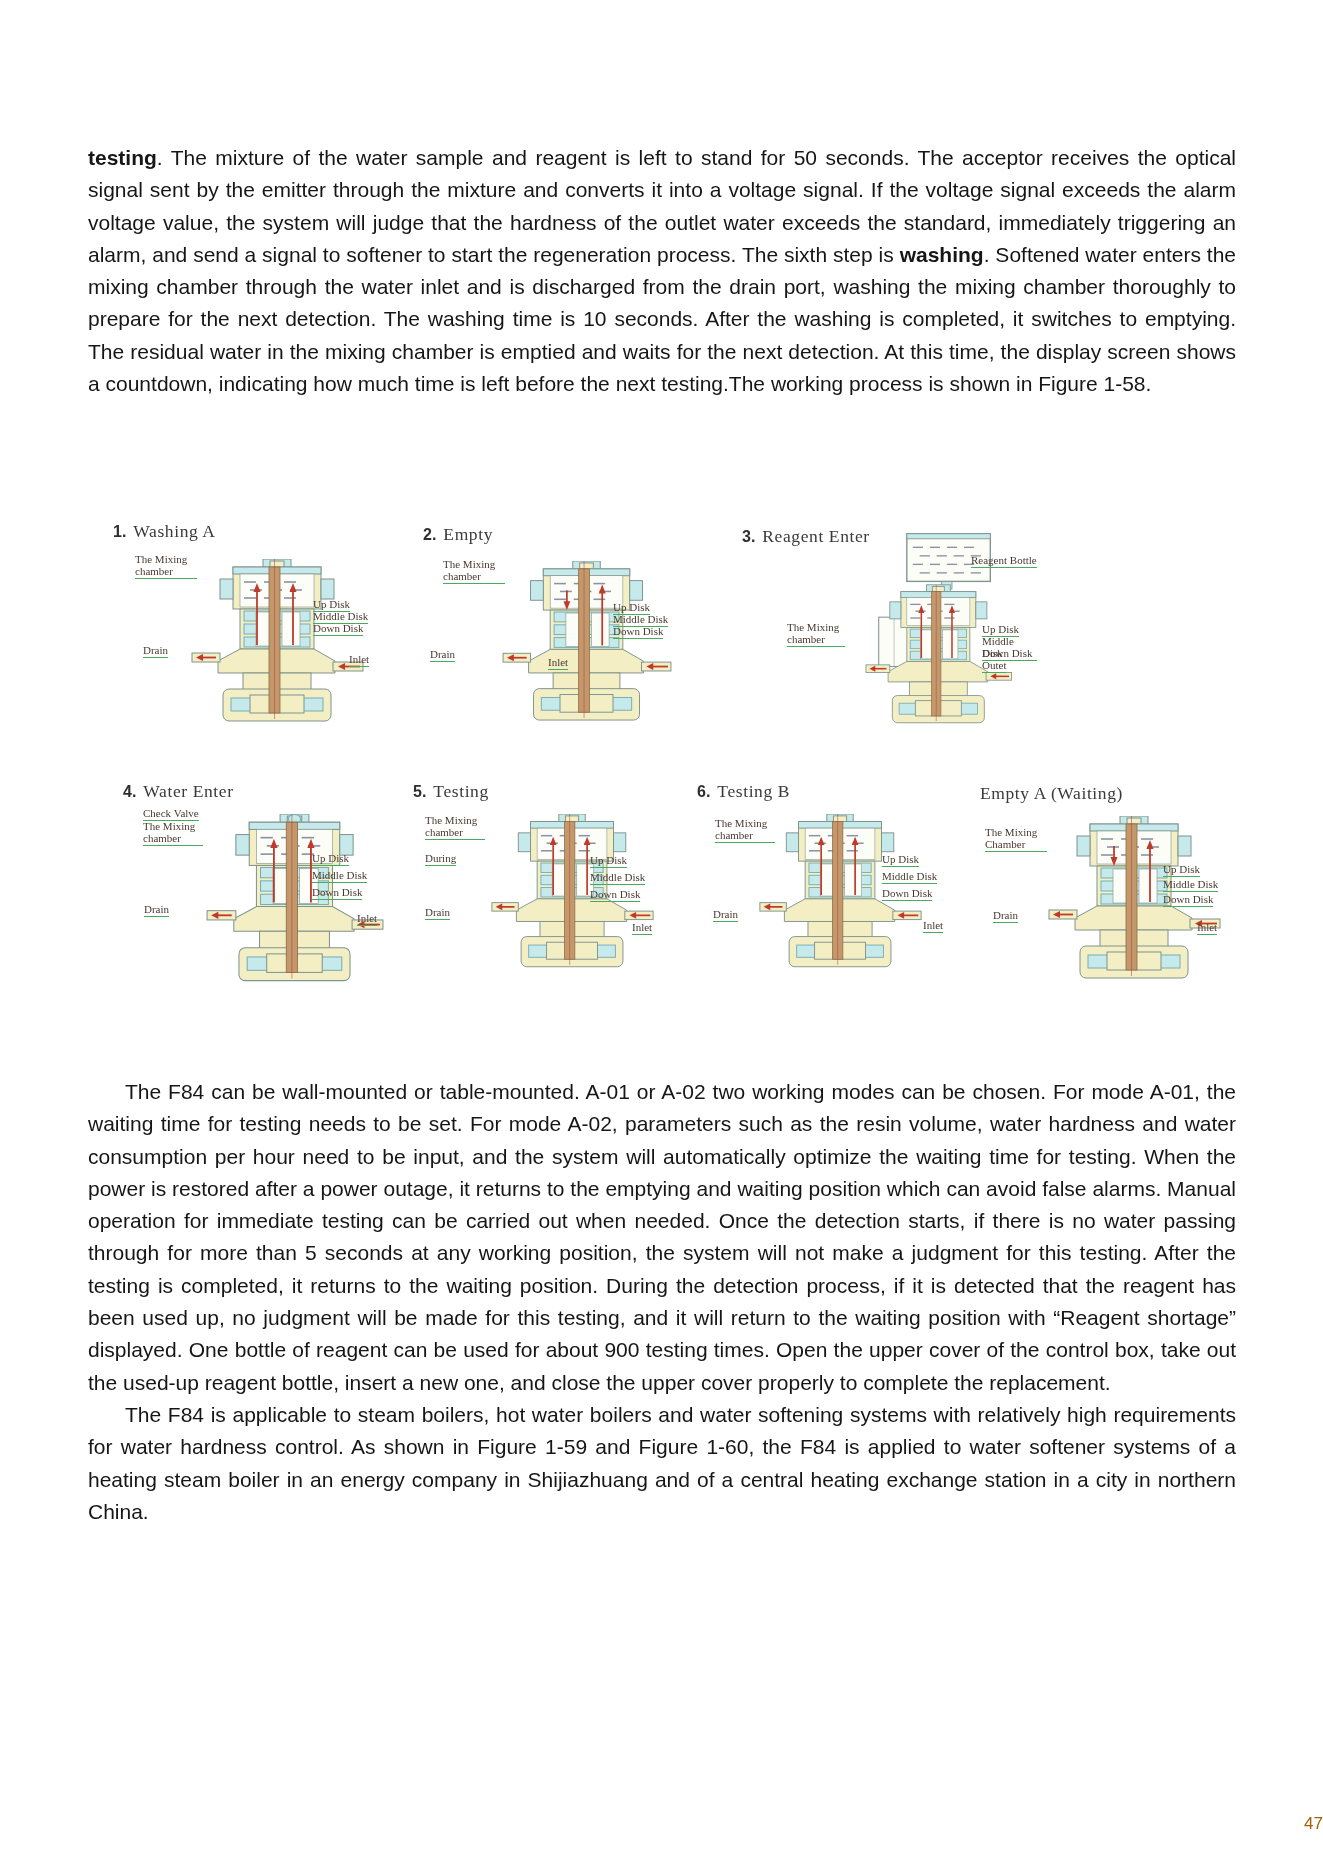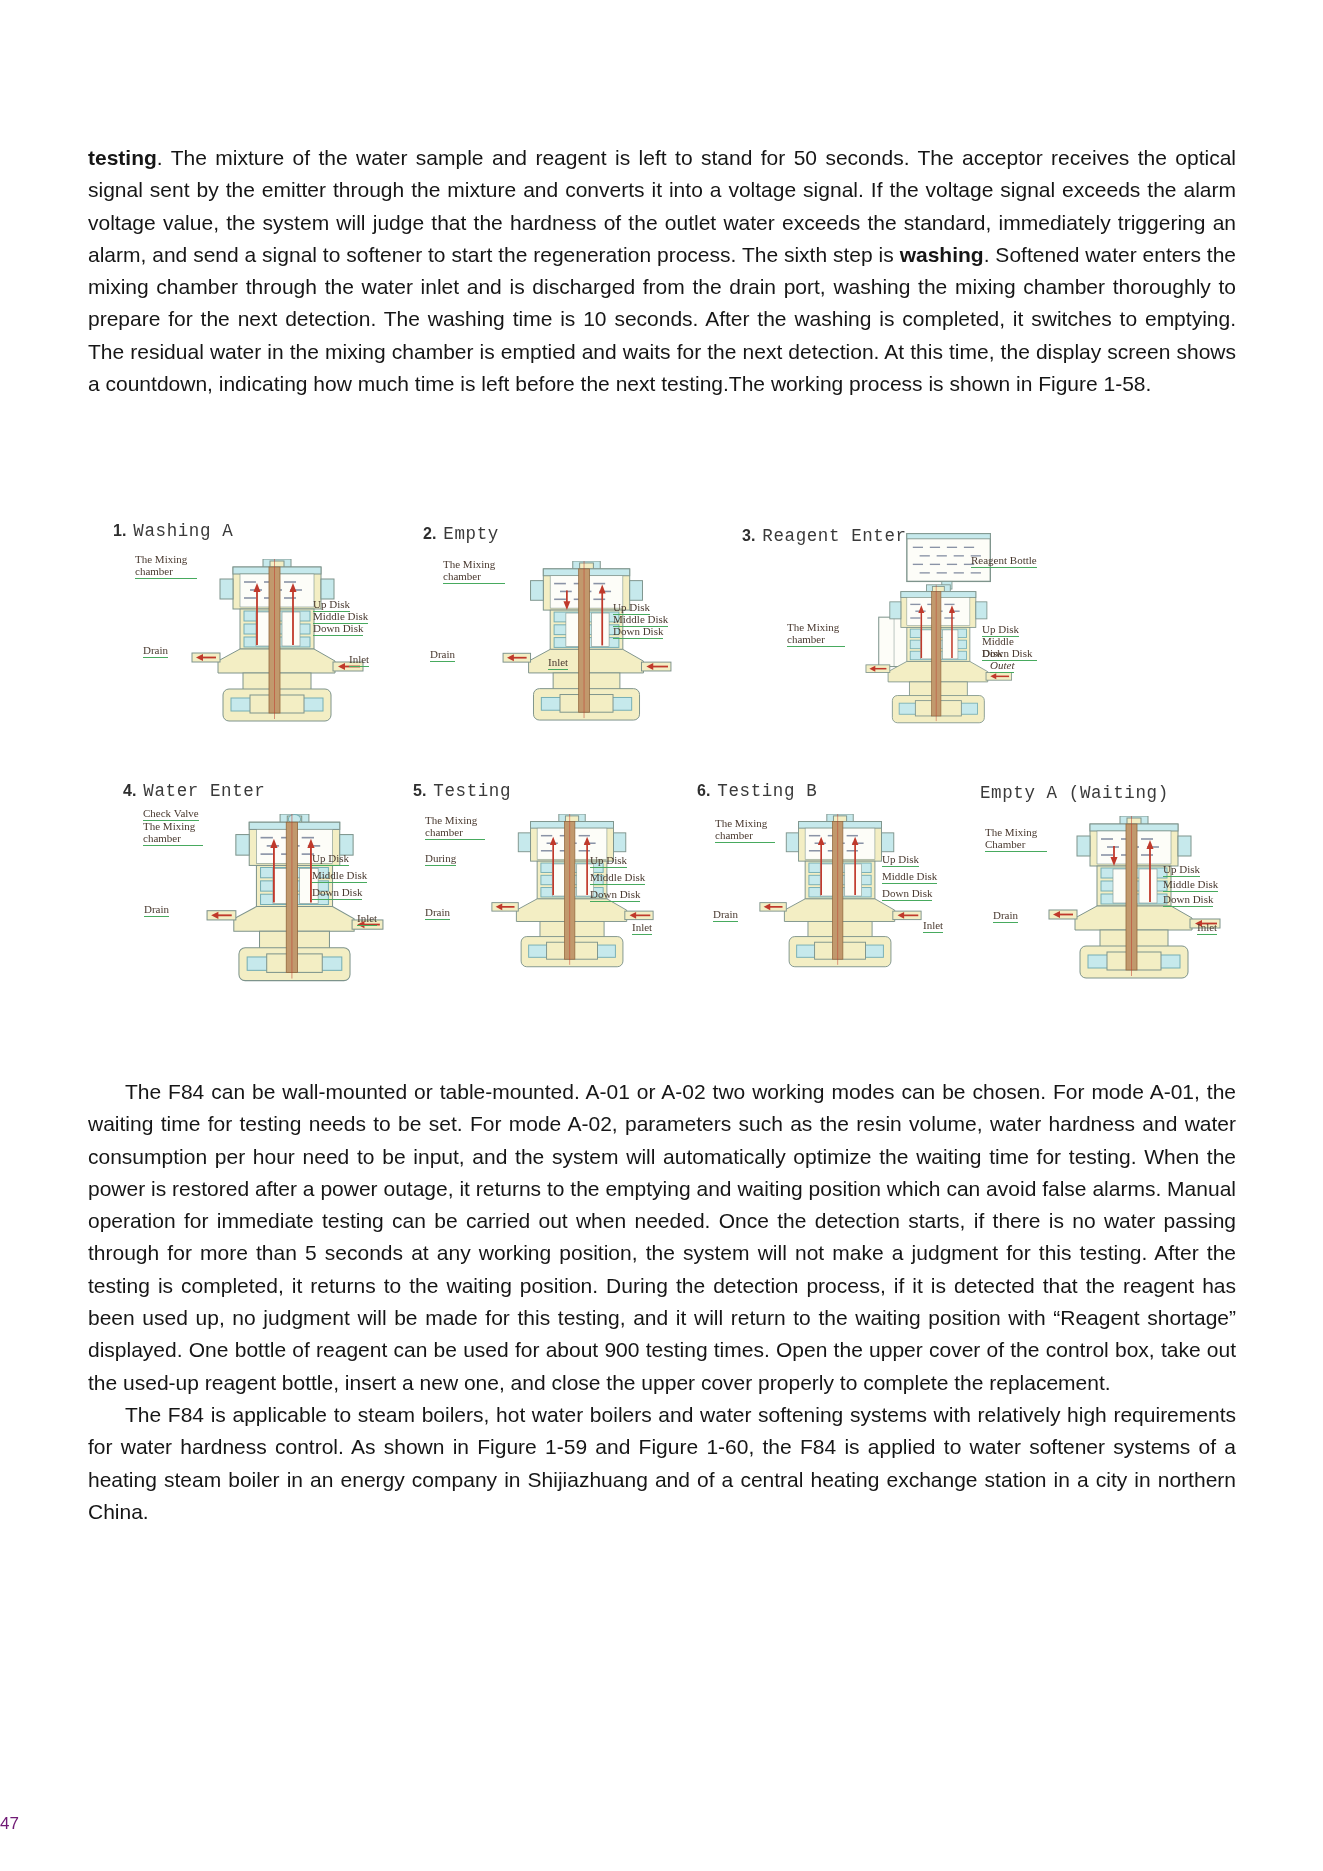--- a/index.html
+++ b/index.html
@@ -8,26 +8,26 @@
         font-family:"Liberation Sans",sans-serif;color:#161616;overflow:hidden}
   .bodytext{position:absolute;left:88px;width:1148px;font-size:21px;line-height:32.3px;text-align:justify}
   #p1{top:126px}
   #pblock{top:1060px}
   #pblock p{text-indent:37px}
   .caption{position:absolute;top:1032px;left:0;width:1180px;text-align:center;font-size:19.5px;color:#1b1b1b}
   .figure{position:absolute;top:500px;left:0;width:1323px;height:532px}
   .panel{position:absolute}
   .panel-h{position:absolute;top:0;white-space:nowrap;color:#2e2e2e}
   .panel-h .pnum{font-family:"Liberation Sans",sans-serif;font-weight:bold;font-size:16px;margin-right:7px}
-  .panel-h .ptitle{font-family:Liberation Mono, monospace;font-size:17.5px;letter-spacing:.6px;color:#3a3a3a}
+  .panel-h .ptitle{font-family:Liberation Serif, serif;font-size:17.5px;letter-spacing:.6px;color:#3a3a3a}
   .psvg{position:absolute}
   .psvg svg{display:block;width:100%;height:100%}
   .lbl{position:absolute;font-family:"Liberation Serif",serif;font-size:11px;line-height:12px;
        color:#4a3a30;border-bottom:1.4px solid #47aa5e;padding-bottom:1px}
-  .pageno{position:absolute;top:1798px;left:0;width:1323px;text-align:left;font-size:17px;color:#701a75}
+  .pageno{position:absolute;top:1798px;left:0;width:1323px;text-align:right;font-size:17px;color:#a16207}
 </style>
 </head>
 <body>
 
 <div class="page">
   <p class="bodytext" id="p1"><b>testing</b><span>. The mixture of the water sample and reagent is left to stand for 50 seconds. The acceptor receives the optical signal sent by the emitter through the mixture and converts it into a voltage signal. If the voltage signal exceeds the alarm voltage value, the system will judge that the hardness of the outlet water exceeds the standard, immediately triggering an alarm, and send a signal to softener to start the regeneration process. The sixth step is </span><b>washing</b><span>. Softened water enters the mixing chamber through the water inlet and is discharged from the drain port, washing the mixing chamber thoroughly to prepare for the next detection. The washing time is 10 seconds. After the washing is completed, it switches to emptying. The residual water in the mixing chamber is emptied and waits for the next detection. At this time, the display screen shows a countdown, indicating how much time is left before the next testing.The working process is shown in Figure 1-58.</span></p>
 
   <div class="figure" id="figure">
       <div class="panel" style="left: 110px; top: 5px; width: 260px; height: 205px;">
         <div class="panel-h" style="left: 3px;"><span class="pnum">1.</span><span class="ptitle">Washing A</span></div>
@@ -202,21 +202,21 @@
               <line x1="26" y1="98.5" x2="12" y2="98.5" stroke="#c0392b" stroke-width="1.8"></line>
               <polygon points="13,95 13,102 6,98.5" fill="#c0392b"></polygon>
             </g>
     </svg>
         </div>
         <div class="lbl" style="left: 229px; top: 28px;">Reagent Bottle</div>
         <div class="lbl" style="left: 45px; top: 95px; width: 58px;">The Mixing chamber</div>
         <div class="lbl" style="left: 240px; top: 97px;">Up Disk</div>
         <div class="lbl" style="left: 240px; top: 109px;">Middle Disk</div>
         <div class="lbl" style="left: 240px; top: 121px;">Down Disk</div>
-        <div class="lbl" style="left: 248px; top: 133px; font-style: italic;">Outet</div>
+        <div class="lbl" style="left: 240px; top: 133px;">Outet</div>
       </div>
       <div class="panel" style="left: 120px; top: 265px; width: 260px; height: 215px;">
         <div class="panel-h" style="left: 3px;"><span class="pnum">4.</span><span class="ptitle">Water Enter</span></div>
         <div class="psvg" style="left: 85px; top: 33px; width: 180px; height: 175px;">
           <svg viewBox="0 0 175 165" preserveAspectRatio="xMidYMin meet">
     <rect x="73" y="0" width="28" height="10" fill="#c6e9ec" stroke="#7e948c"></rect>
     <rect x="80" y="2" width="14" height="8" fill="#f3eec4" stroke="#7e948c"></rect>
     <ellipse cx="87" cy="5" rx="6" ry="4.5" fill="#c6e9ec" stroke="#76aeb4"></ellipse>
     <rect x="43" y="8" width="88" height="42" fill="#f3eec4" stroke="#7e948c"></rect>
     <rect x="43" y="8" width="88" height="7" fill="#c6e9ec" stroke="#7e948c"></rect>

